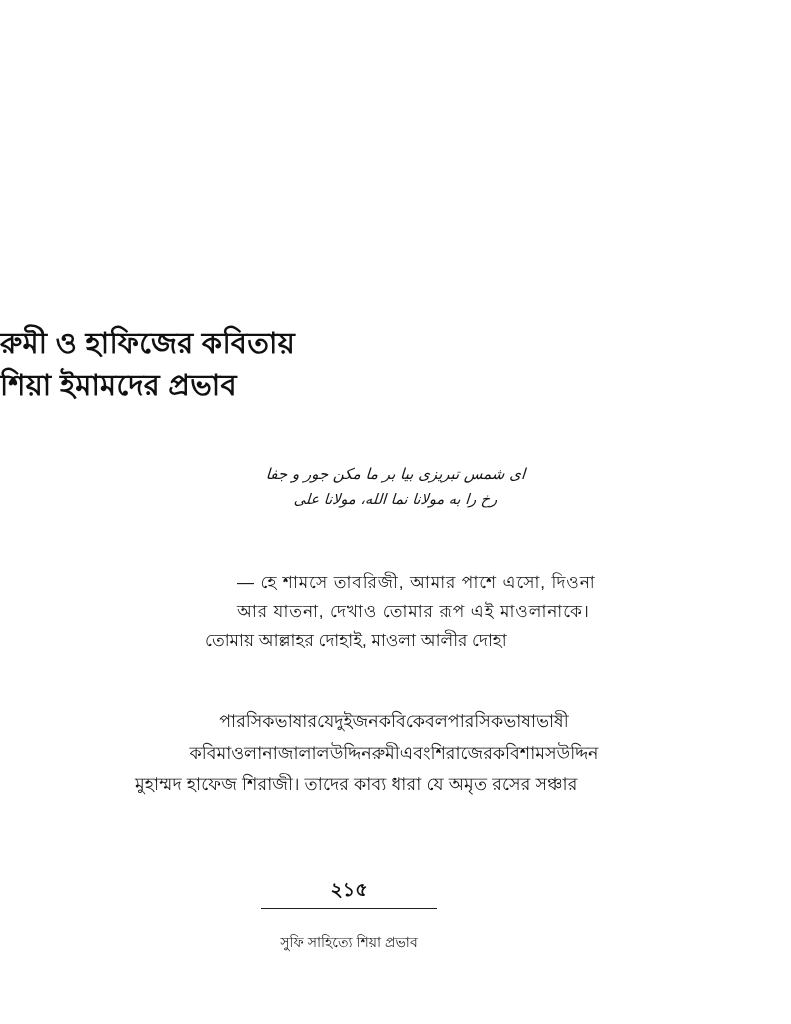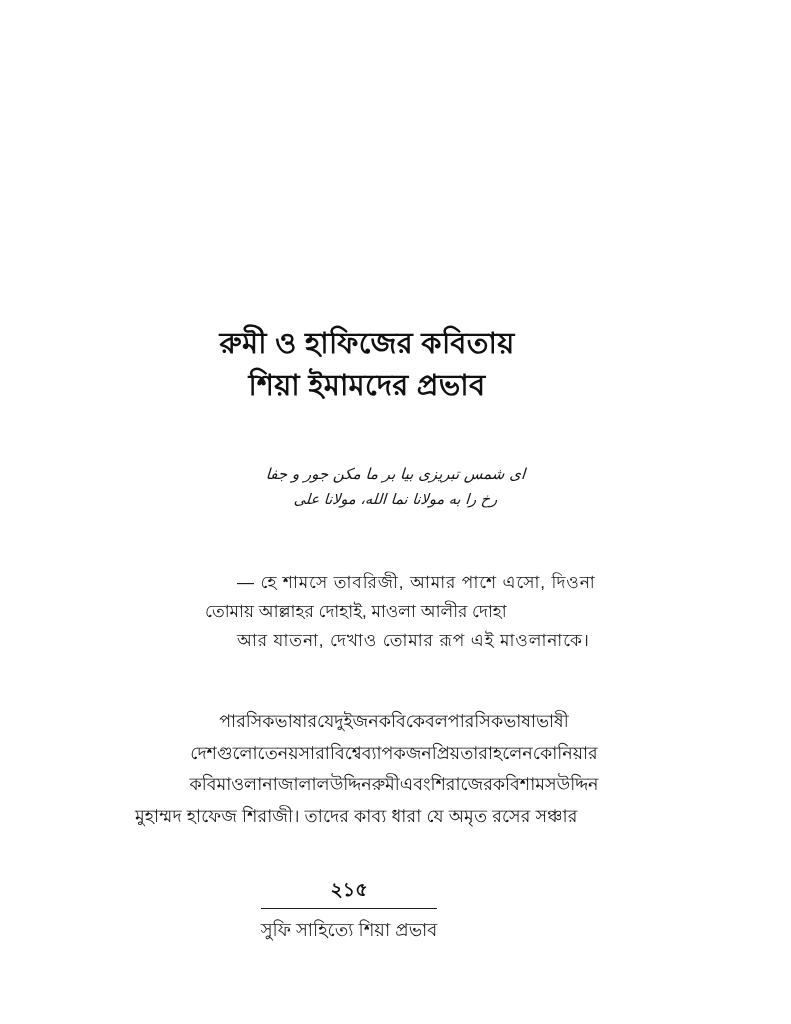--- a/index.html
+++ b/index.html
@@ -21,22 +21,20 @@
     background: #ffffff;
     overflow: hidden;
   }
 
   
   .title-block {
     position: absolute;
     top: 322px;
     left: 0;
     width: 678px;
-    text-align: center;
-    margin-left: 28px;
   }
 
   .title-line {
     font-family: "Liberation Sans", "DejaVu Sans", sans-serif;
     font-weight: bold;
     font-size: 29px;
     line-height: 42px;
     letter-spacing: 0.3px;
     color: #101010;
     white-space: nowrap;
@@ -133,67 +131,57 @@
 
   .footer-rule {
     width: 176px;
     height: 1px;
     background: #1d1d1d;
     margin: 6px auto 0 auto;
   }
 
   .footer-title {
     font-family: "Liberation Sans", "DejaVu Sans", sans-serif;
-    font-size: 18px;
+    font-size: 14px;
     line-height: 22px;
-    margin-top: 10px;
+    margin-top: 22px;
     color: #1a1a1a;
   }
 </style>
 </head>
 <body>
 
 <div class="page">
 
   <div class="title-block">
     <div class="title-line">রুমী ও হাফিজের কবিতায়</div>
     <div class="title-line">শিয়া ইমামদের প্রভাব</div>
   </div>
 
   <div class="persian-block">
     <div class="persian-line">ای شمس تبریزی بیا بر ما مکن جور و جفا</div>
     <div class="persian-line second">رخ را به مولانا نما الله، مولانا علی</div>
   </div>
 
   <div class="quote-block">
     <div class="quote-line spaced">— হে শামসে তাবরিজী, আমার পাশে এসো, দিওনা</div>
+    <div class="quote-line spaced">আর যাতনা, দেখাও তোমার রূপ এই মাওলানাকে।</div>
     <div class="quote-line">তোমায় আল্লাহর দোহাই, মাওলা আলীর দোহা</div>
-    <div class="quote-line spaced">আর যাতনা, দেখাও তোমার রূপ এই মাওলানাকে।</div>
   </div>
 
   <div class="body-block">
     <div class="body-line">
       <span>পারসিক</span>
       <span>ভাষার</span>
       <span>যে</span>
       <span>দুইজন</span>
       <span>কবি</span>
       <span>কেবল</span>
       <span>পারসিক</span>
       <span>ভাষাভাষী</span>
-    </div>
-    <div class="body-line">
-      <span>দেশগুলোতে</span>
-      <span>নয়</span>
-      <span>সারাবিশ্বে</span>
-      <span>ব্যাপক</span>
-      <span>জনপ্রিয়</span>
-      <span>তারা</span>
-      <span>হলেন</span>
-      <span>কোনিয়ার</span>
     </div>
     <div class="body-line">
       <span>কবি</span>
       <span>মাওলানা</span>
       <span>জালাল</span>
       <span>উদ্দিন</span>
       <span>রুমী</span>
       <span>এবং</span>
       <span>শিরাজের</span>
       <span>কবি</span>

